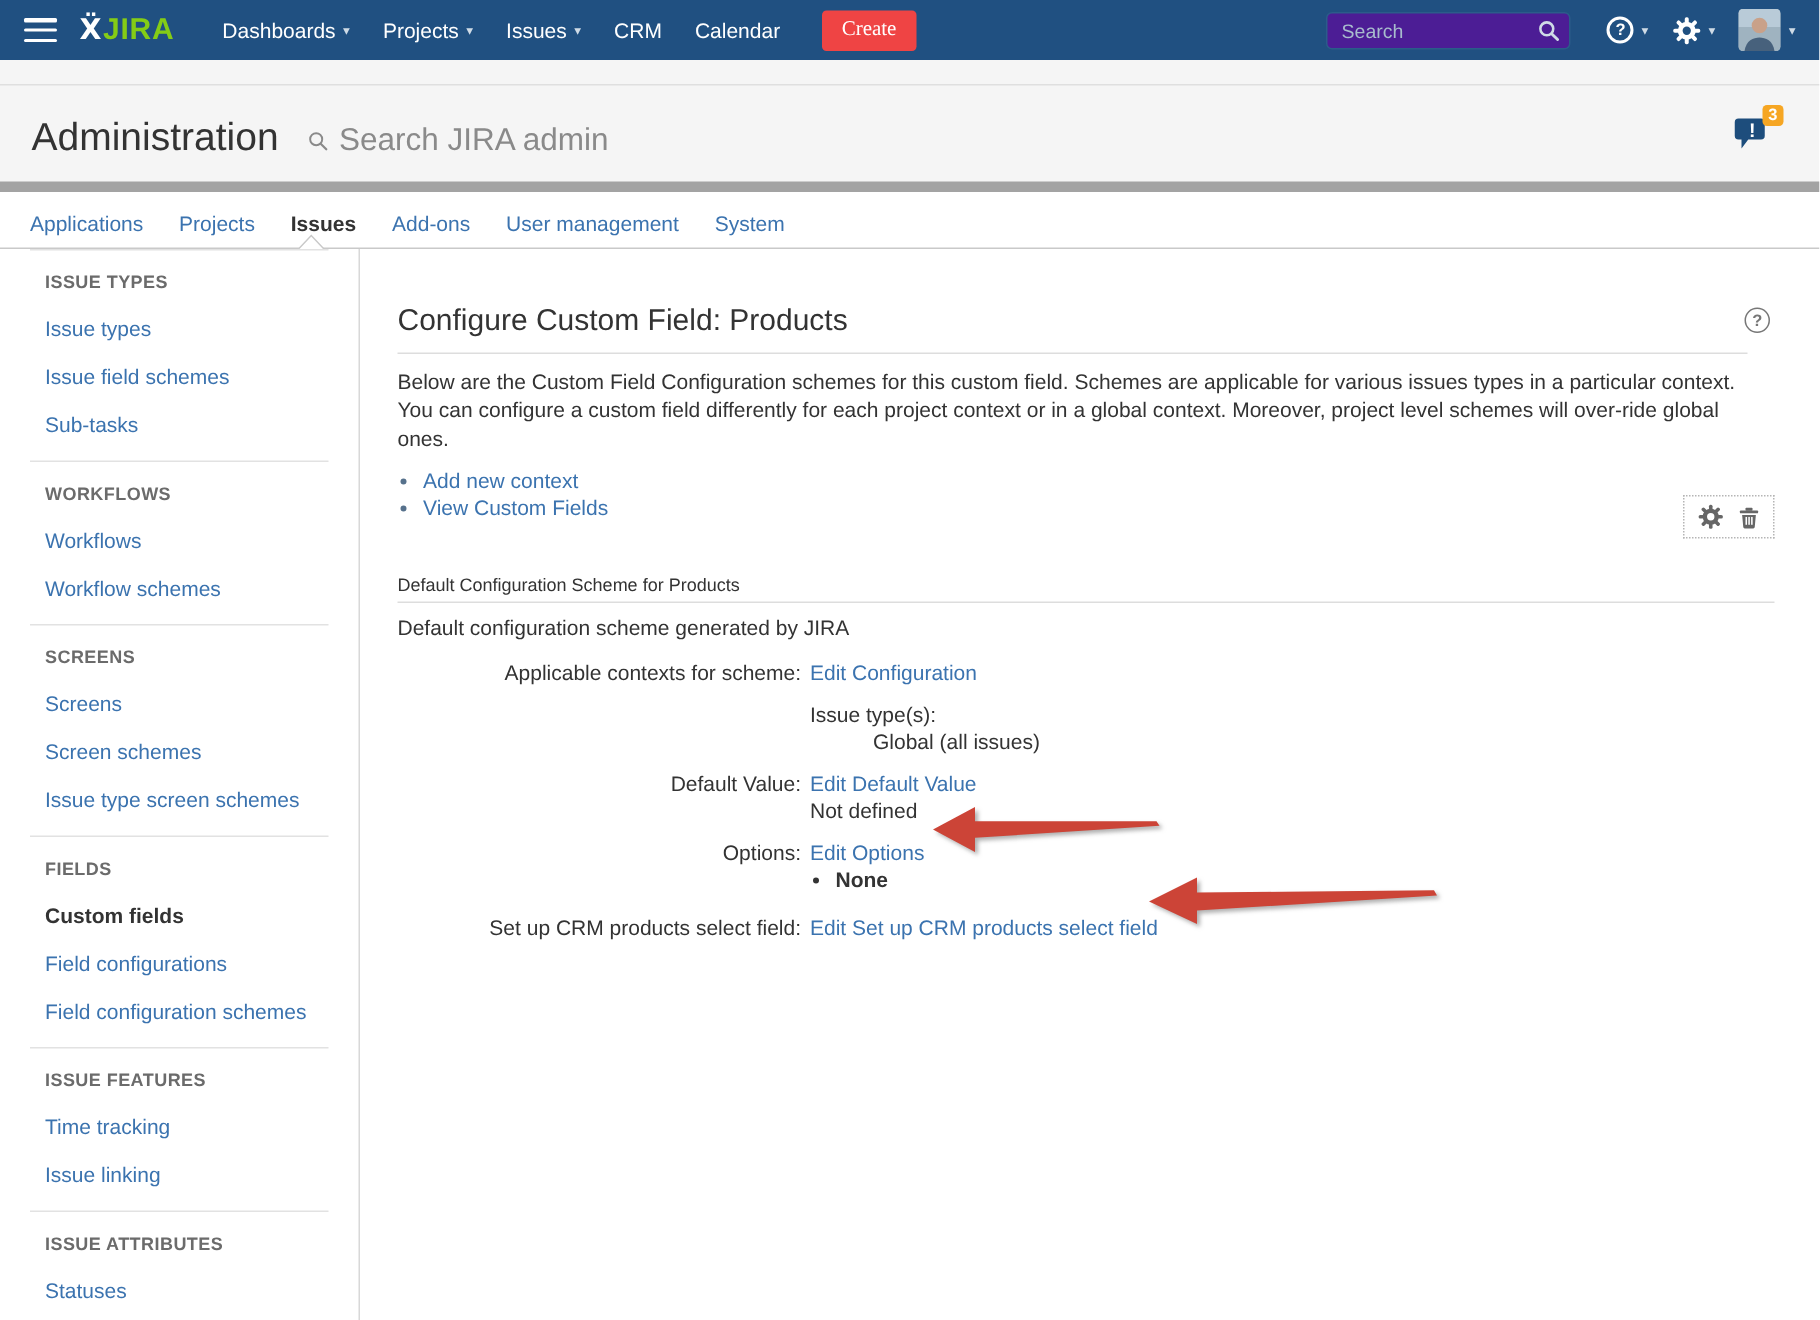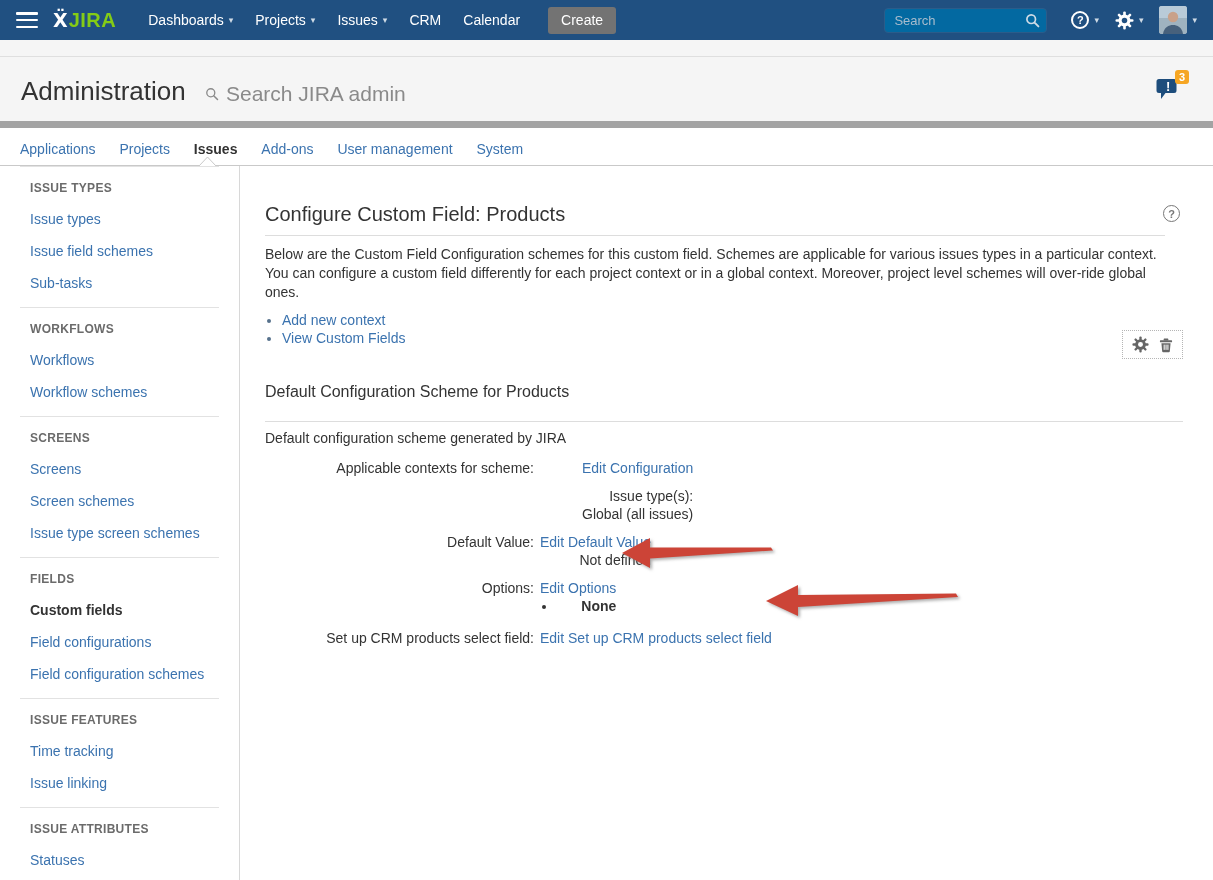--- a/index.html
+++ b/index.html
@@ -23,28 +23,28 @@
   .hamburger { margin-left: 16px; width: 22px; height: 16px; display: flex;
     flex-direction: column; justify-content: space-between; cursor: pointer; background: none; border: none; }
   .hamburger span { display: block; height: 2.5px; background: #ffffff; border-radius: 1px; }
   .brand { display: flex; align-items: baseline; margin-left: 15px; cursor: pointer; }
   .brand-glyph { font-family: "DejaVu Sans", sans-serif; color: #fff; font-weight: bold; font-size: 19px; margin-right: 1px; }
   .brand-text { color: #84cc16; font-weight: bold; font-size: 20px; letter-spacing: 0.5px; }
   .tb-menu { display: flex; align-items: center; margin-left: 22px; }
   .tb-item { color: #ffffff; font-size: 14px; padding: 0 10px; margin-right: 2px; display: flex; align-items: center; height: 40px; }
   .tb-item .caret { font-size: 9px; margin-left: 5px; color: #cfdbe6; }
   .create-btn {
-    margin-left: 16px; background: #737373; color: #fff; border: none;
-    font-family: Liberation Sans, sans-serif; font-size: 14px; padding: 5px 13px; border-radius: 3px;
+    margin-left: 16px; background: #ef4444; color: #fff; border: none;
+    font-family: Liberation Serif, serif; font-size: 14px; padding: 5px 13px; border-radius: 3px;
     height: 27px; cursor: pointer;
   }
   .tb-right { margin-left: auto; display: flex; align-items: center; padding-right: 16px; }
   .tb-search { position: relative; margin-right: 24px; }
   .tb-search input {
-    width: 163px; height: 25px; background: #0369a1; border: 1px solid #2b5c8a;
+    width: 163px; height: 25px; background: #4c1d95; border: 1px solid #2b5c8a;
     border-radius: 4px; color: #fff; font-family: inherit; font-size: 13px; padding: 0 28px 0 9px;
   }
   .tb-search input::placeholder { color: #a8bccd; }
   .tb-search .mag { position: absolute; right: 7px; top: 5px; }
   .tb-icon { display: flex; align-items: center; margin-right: 16px; cursor: pointer; }
   .help-circ {
     width: 18px; height: 18px; border: 2px solid #fff; border-radius: 50%;
     color: #fff; font-size: 11px; font-weight: bold; display: flex; align-items: center; justify-content: center;
   }
   .tb-caret { color: #cfdbe6; font-size: 9px; margin-left: 5px; }
@@ -99,29 +99,29 @@
   .desc { margin-top: 9px; font-size: 14px; line-height: 19px; color: #333; width: 905px; }
   .actions { margin-top: 9px; padding-left: 17px; }
   .actions li { line-height: 18px; color: #5a7austin; color: #56718c; }
   .actions a { color: #3b73af; font-size: 14px; }
   .ops-box {
     position: absolute; top: 164px; right: 0; border: 1px dotted #b5b5b5;
     padding: 5px 9px; display: flex; align-items: center; gap: 10px; background: #fff;
   }
   .ops-box .op-btn { background: none; border: none; cursor: pointer; padding: 0; display: flex; align-items: center; }
   .content h3 {
-    margin-top: 36px; font-size: 16px; font-weight: normal; color: #333;
-    padding-bottom: 20px; border-bottom: 1px solid #ddd; width: 918px;
+    margin-top: 36px; font-size: 12px; font-weight: normal; color: #333;
+    padding-bottom: 4px; border-bottom: 1px solid #ddd; width: 918px;
   }
   .subtitle { margin-top: 8px; font-size: 14px; color: #333; }
   .kv { margin-top: 13px; }
   .kv-row { display: flex; margin-top: 10px; }
   .kv-row:first-child { margin-top: 0; }
   .kv-label { width: 275px; text-align: right; padding-right: 6px; color: #333; line-height: 18px; }
-  .kv-value { line-height: 18px; text-align: right; }
+  .kv-value { line-height: 18px; }
   .kv-value a { color: #3b73af; }
   .sub-block { margin-top: 10px; line-height: 18px; }
   .sub-indent { margin-left: 42px; }
   .plain { color: #333; }
   .none-list { padding-left: 17px; }
   .none-list li { line-height: 18px; font-weight: bold; color: #333; }
   .crm-row { margin-top: 14px; }
 
   
   .arrow { position: absolute; filter: drop-shadow(2px 2px 1.5px rgba(110,110,110,0.55)); pointer-events: none; }

